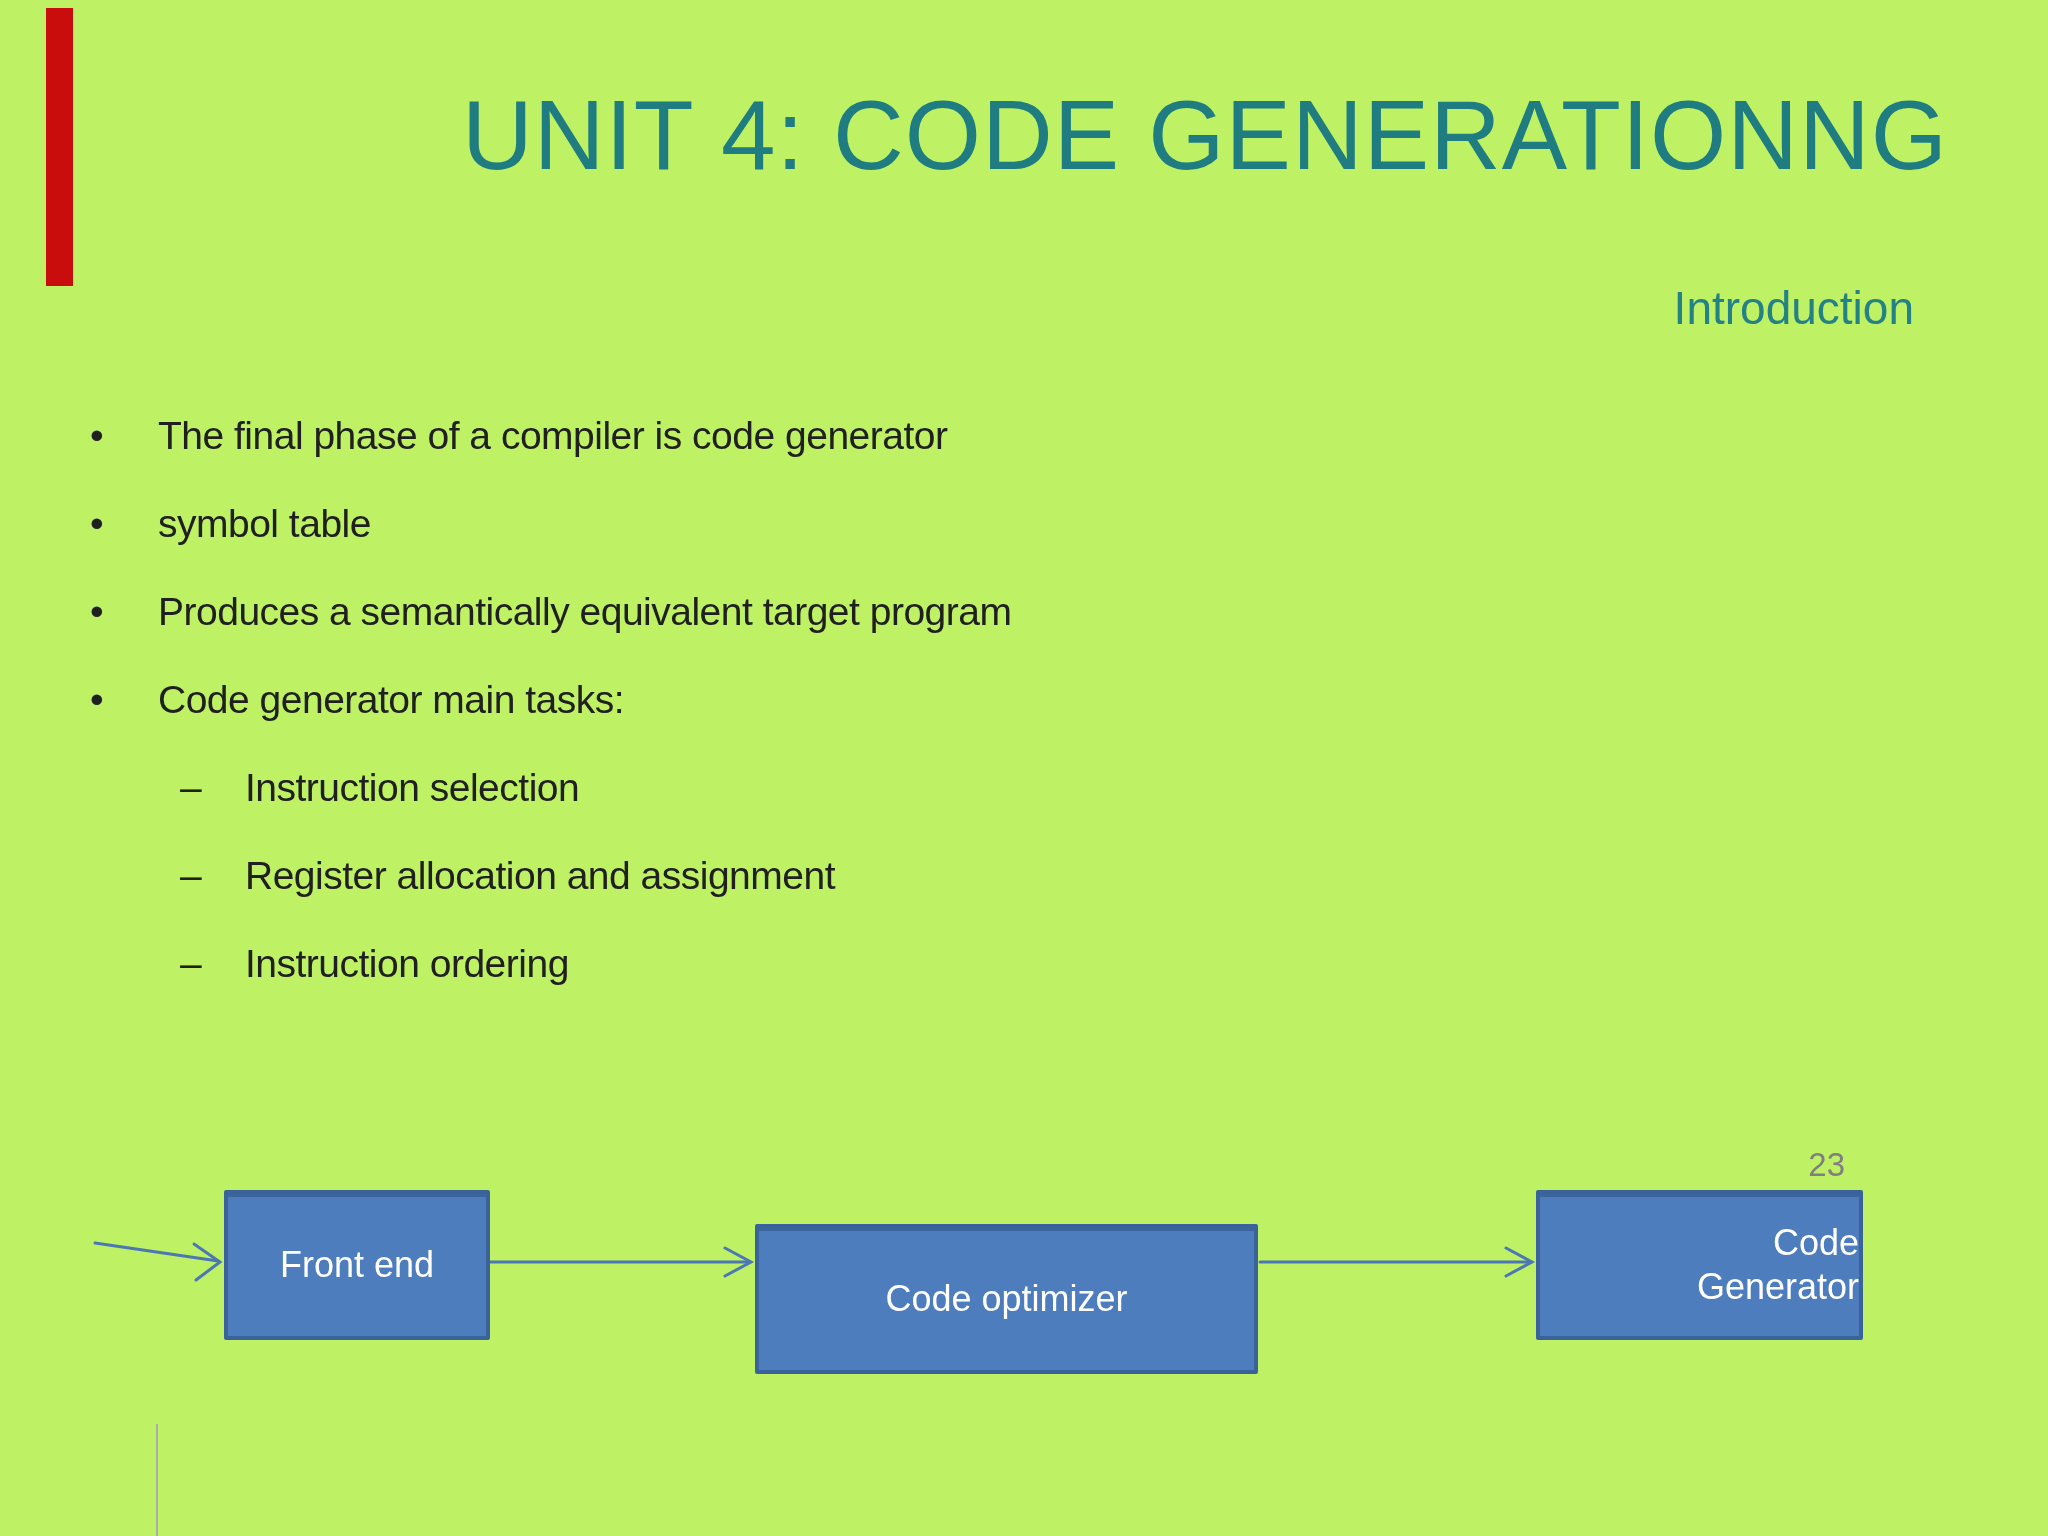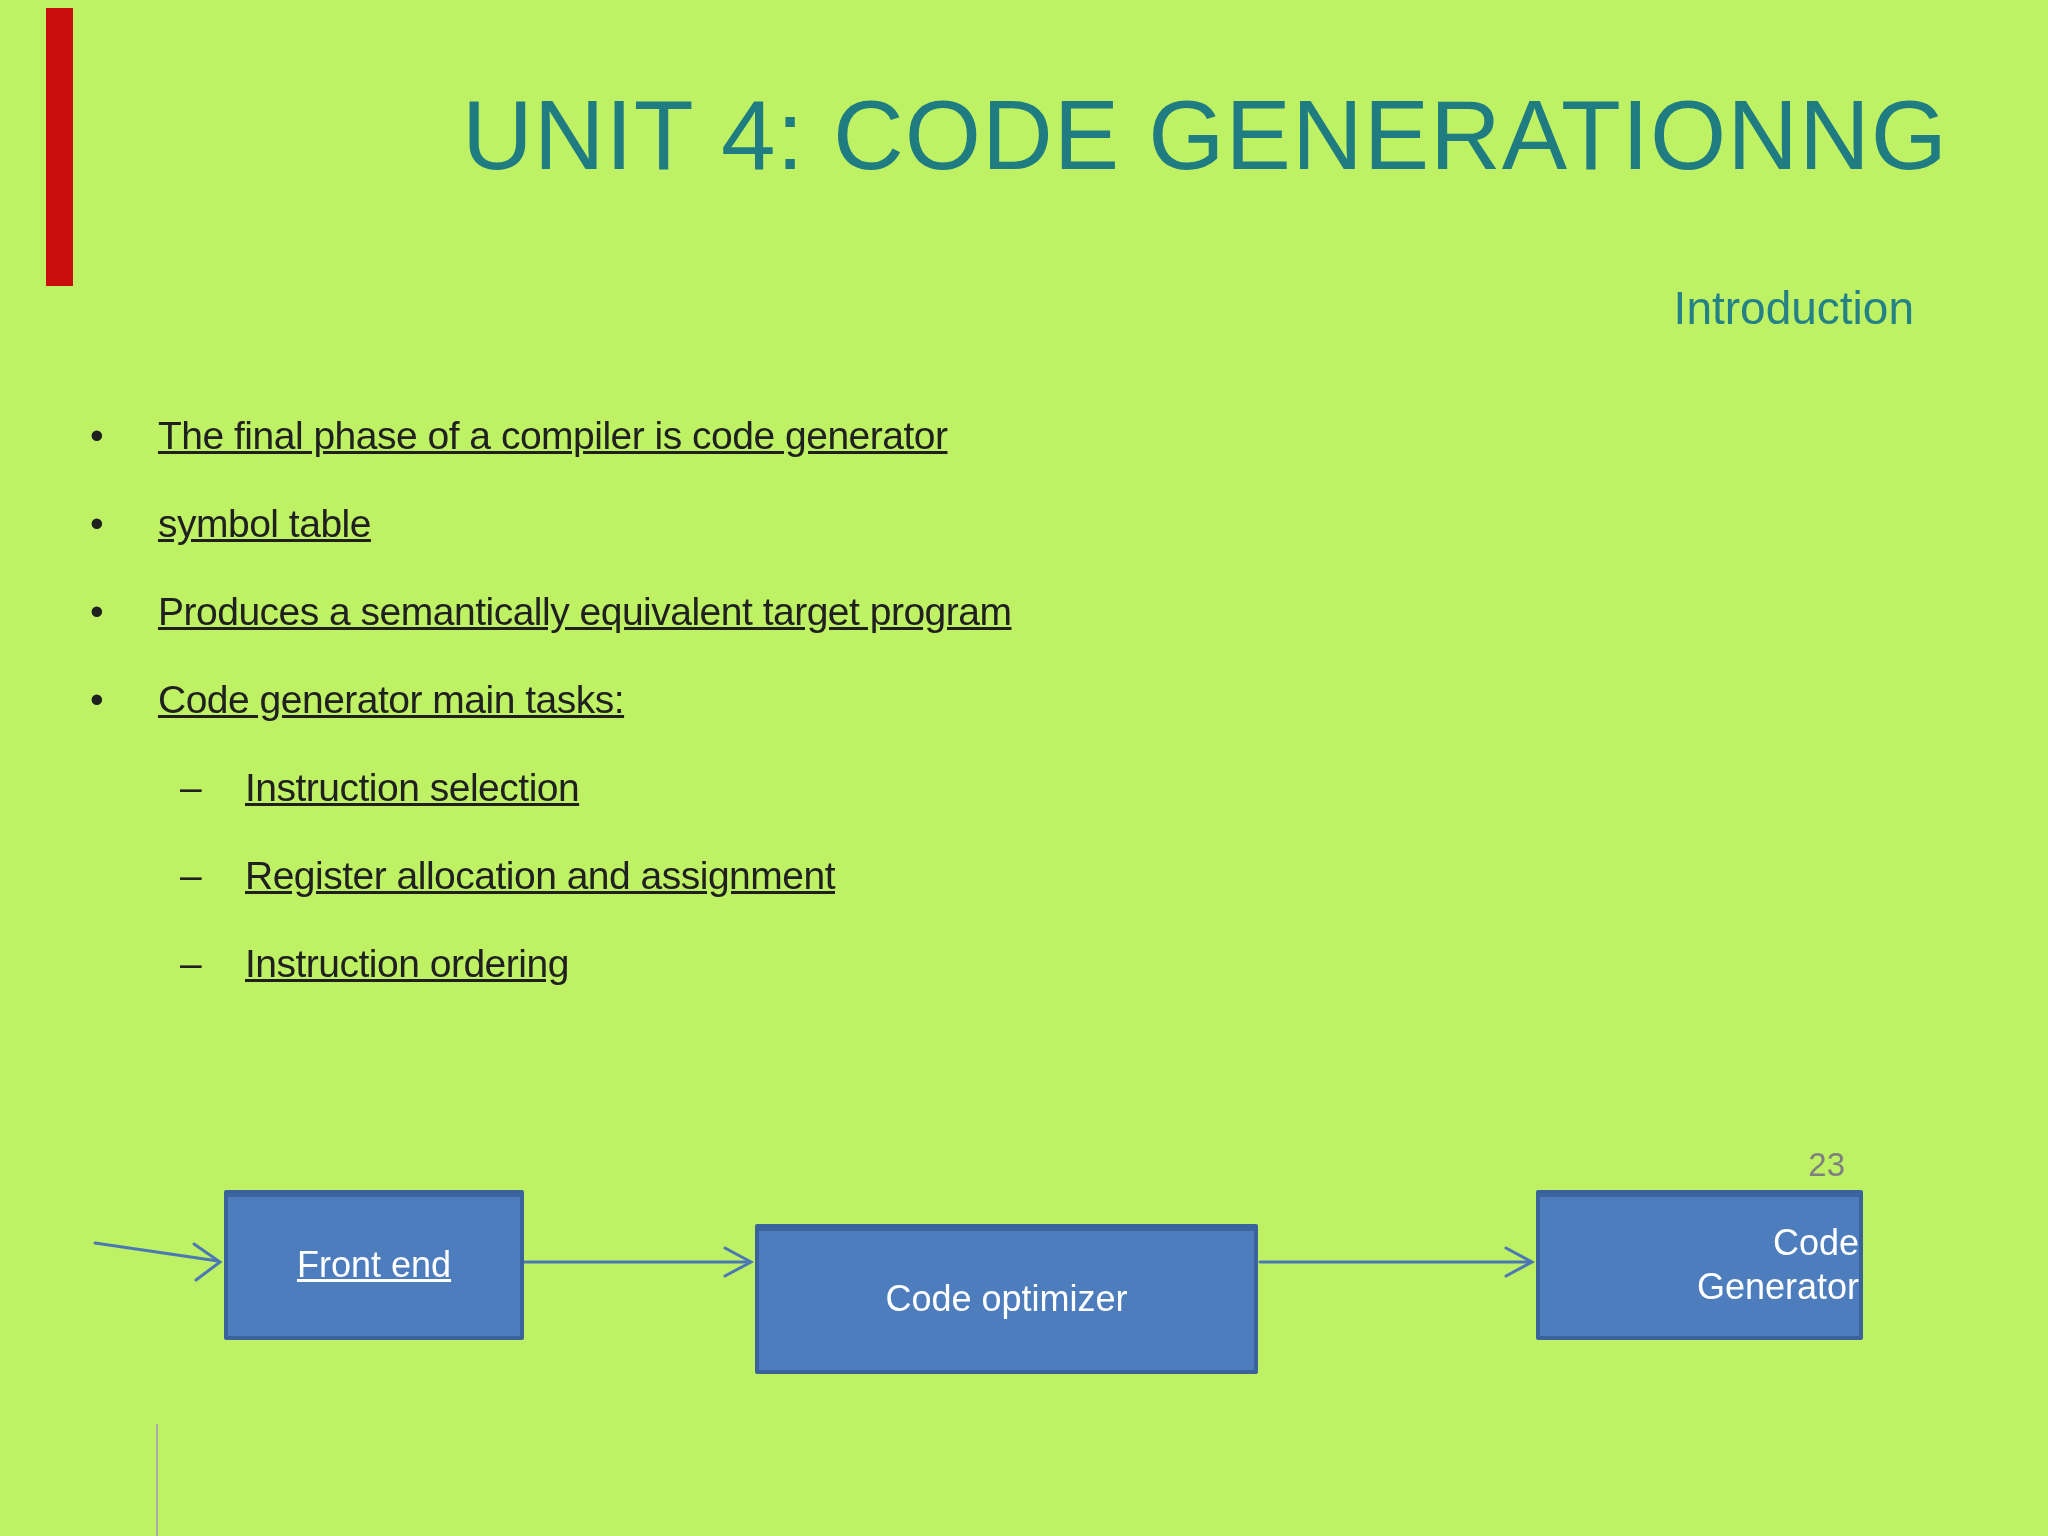--- a/index.html
+++ b/index.html
@@ -66,21 +66,20 @@
   }
   .b-item .marker {
     position: absolute;
     left: 0; top: 0;
     width: 40px;
     line-height: 44px;
   }
   .b-item .b-line {
     line-height: 44px;
     white-space: nowrap;
-    text-decoration: underline;
   }
   .b-item.sub { padding-left: 155px; }
   .b-item.sub .marker { left: 90px; }
 
   
   .box {
     position: absolute;
     top: 1190px; height: 150px;
     background: #4E7DBE;
     border: 4px solid #3A639B;
@@ -88,21 +87,21 @@
     box-sizing: border-box;
     box-shadow: inset 0 3px 0 rgba(30,56,100,0.35);
     display: flex;
     flex-direction: column;
     align-items: center;
     justify-content: center;
     color: #ffffff;
     font-size: 36px;
   }
   .box .box-line { line-height: 44px; white-space: nowrap; }
-  .box1 { left: 224px;  width: 300px; text-decoration: underline; }
+  .box1 { left: 224px;  width: 266px; }
   .box2 { left: 755px;  width: 503px; margin-top: 34px; }
   .box3 { left: 1536px; width: 327px; align-items: flex-end; }
 
   .page-number {
     position: absolute;
     left: 1770px; top: 1146px; width: 75px;
     text-align: right;
     font-size: 33px;
     color: #7F7F7F;
   }

